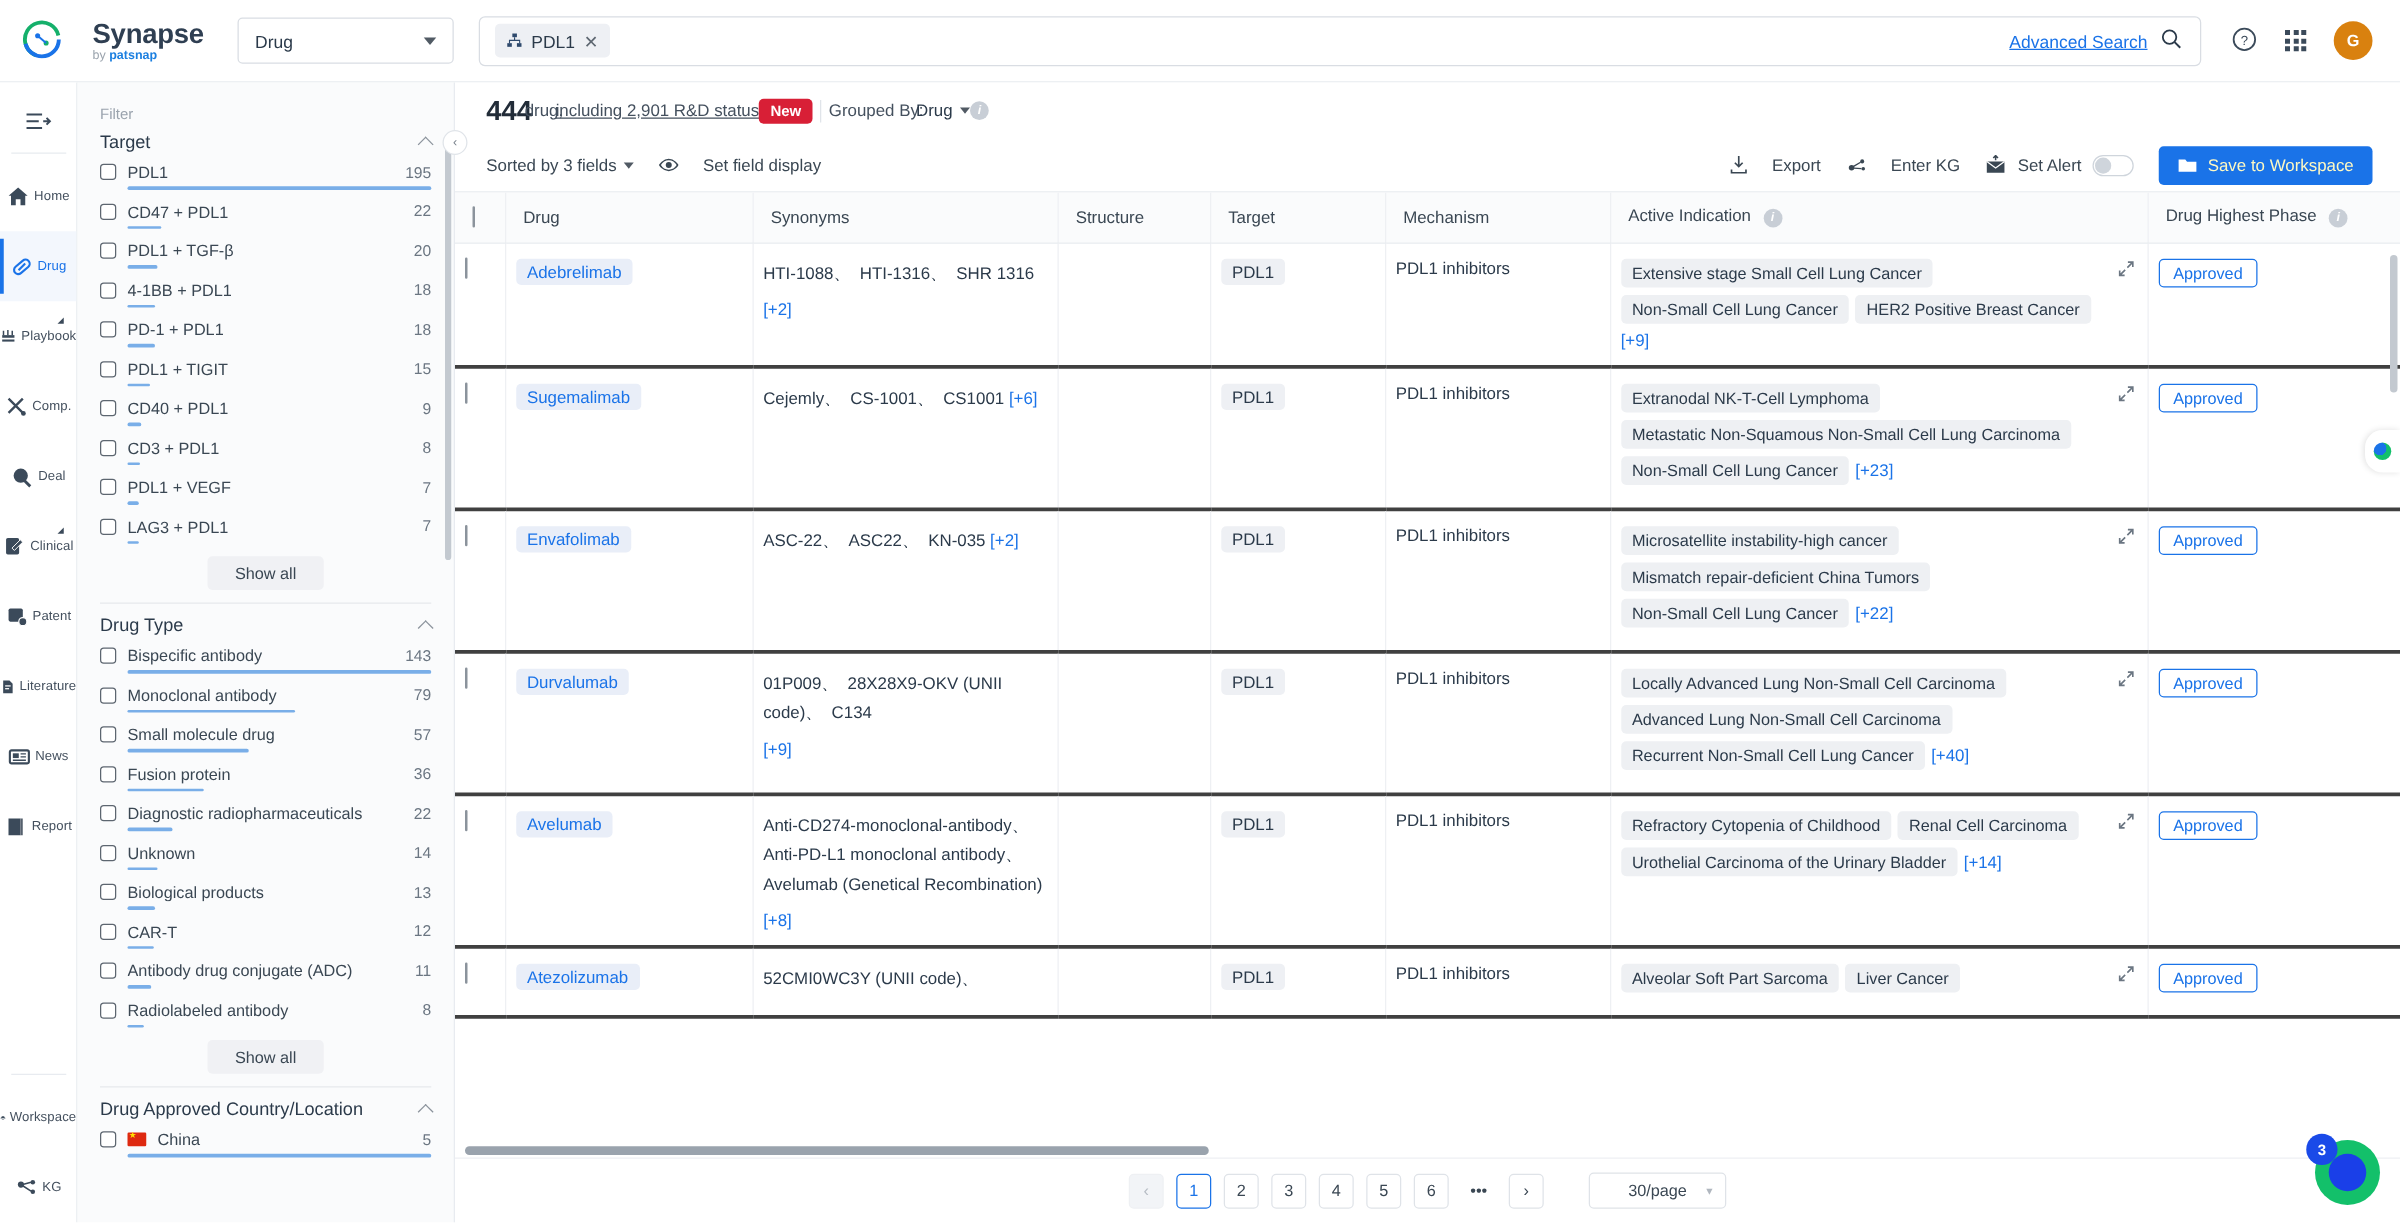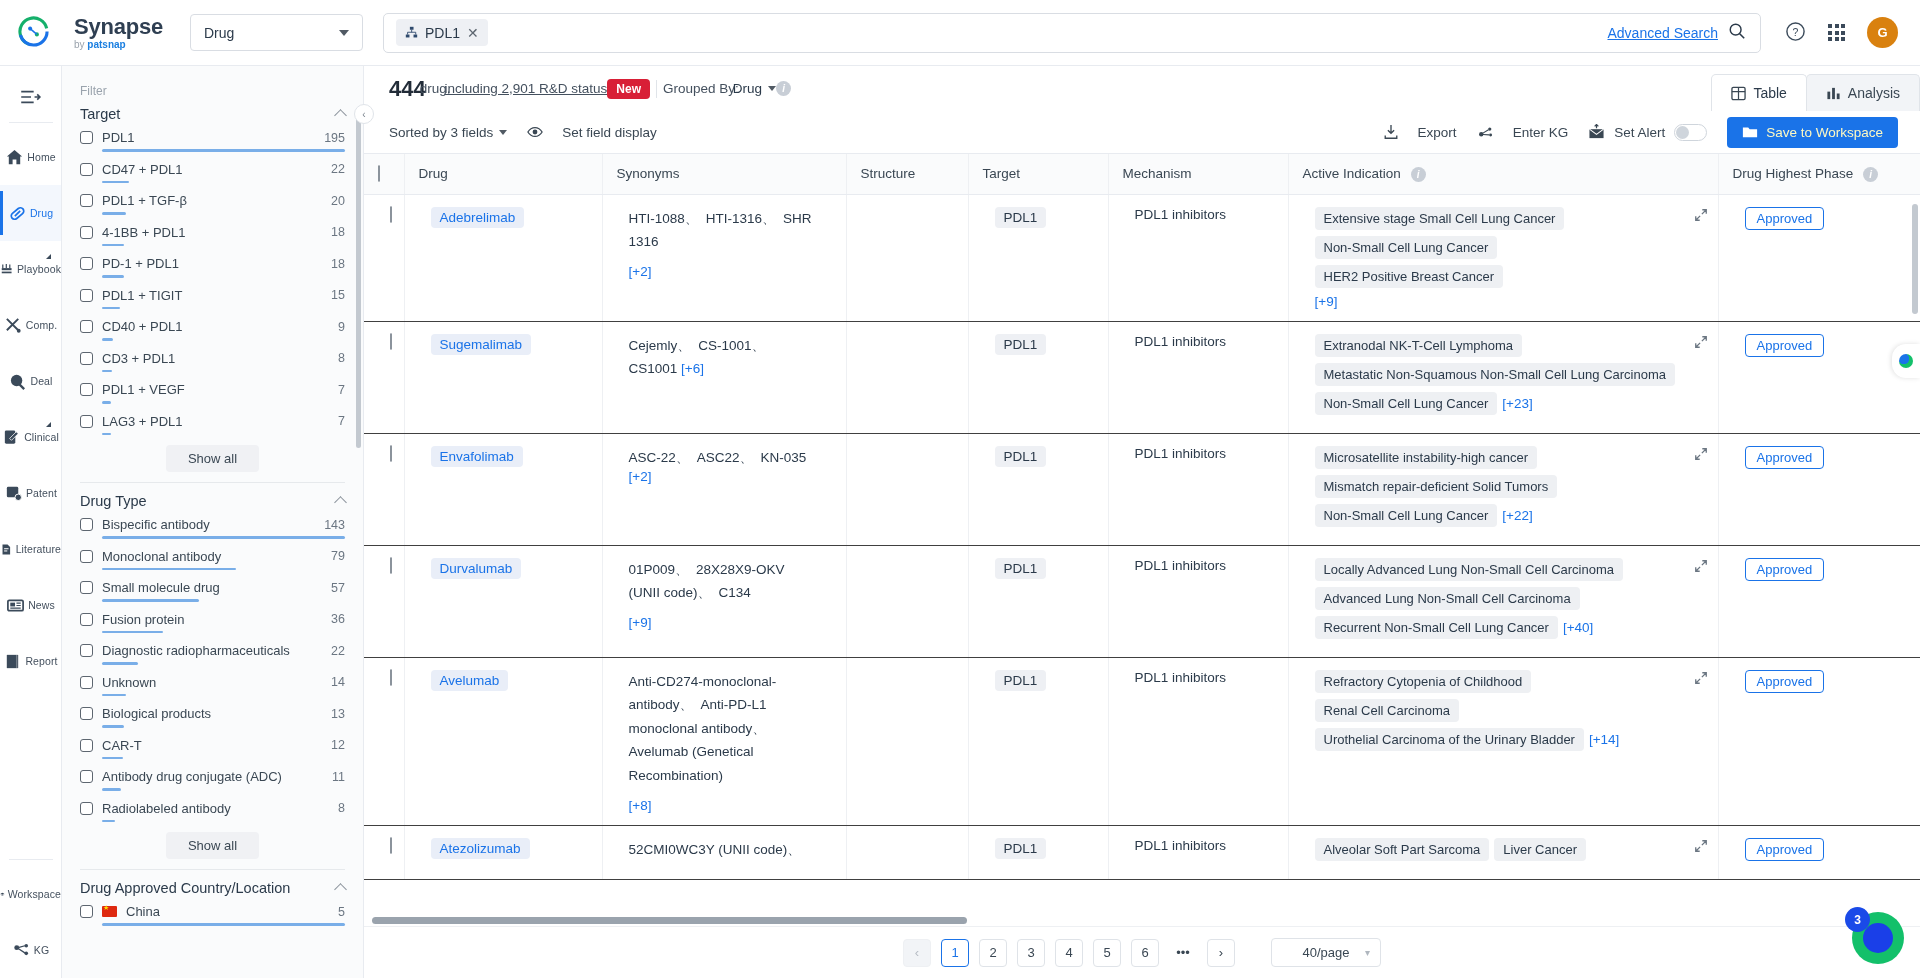--- a/index.html
+++ b/index.html
@@ -146,22 +146,22 @@
   }
 
   
   .tbl-wrap { flex:1; min-height:0; overflow:hidden; border-top:1px solid #e8ebf0; position:relative; }
   table { width:100%; border-collapse:collapse; table-layout:fixed; }
   th {
     background:#fafbfc; font-weight:400; font-size:13.5px; color:#3a4753; text-align:left;
     padding:11px 14px; border-bottom:1px solid #e8ebf0; border-right:1px solid #eef0f3; height:40px;
   }
   td {
-    border-bottom:1px solid #404040; border-right:1px solid #eef0f3; vertical-align:top;
-    padding:12px 26px; font-size:13.5px; color:#2b3a4a;
+    border-bottom:3px solid #404040; border-right:1px solid #eef0f3; vertical-align:top;
+    padding:12px 8px; font-size:13.5px; color:#2b3a4a;
   }
   .c-chk { width:40px; }
   .c-drug { width:198px; }
   .c-syn { width:244px; }
   .c-struct { width:122px; }
   .c-target { width:140px; }
   .c-mech { width:180px; }
   .c-ind { width:430px; }
   .c-phase { width:auto; }
   .chk { width:13px;height:13px;border:1.4px solid #8b939c;border-radius:3px;background:#fff;cursor:pointer; }
@@ -648,37 +648,20 @@
         <span class="cnt-num">444</span>
         <span class="cnt-word" style="margin-left:-6px;">drug,</span>
         <span class="rd-link" style="margin-left:-6px;">including 2,901 R&amp;D status</span>
         <span class="badge-new">New</span>
         <span class="vsep"></span>
         <span class="grouped">Grouped By:</span>
         <span class="grp-val" style="margin-left:-6px;">Drug</span>
         <span class="caret-sm"></span>
         <span class="info-dot">i</span>
 
-        <div class="tabs-right">
-          <div class="tab active">
-            <svg width="15" height="15" viewBox="0 0 16 16">
-                <rect x="1" y="1.5" width="14" height="13" rx="1.5" fill="none" stroke="#3a4753" stroke-width="1.4"></rect>
-                <path d="M1 6h14M8 1.5v13" stroke="#3a4753" stroke-width="1.3"></path>
-              </svg>
-            <span>Table</span>
-          </div>
-          <div class="tab inactive">
-            <svg width="15" height="15" viewBox="0 0 16 16">
-                <rect x="1.5" y="6" width="3" height="8" fill="#3a4753"></rect>
-                <rect x="6.5" y="2" width="3" height="12" fill="#3a4753"></rect>
-                <rect x="11.5" y="8" width="3" height="6" fill="#3a4753"></rect>
-              </svg>
-            <span>Analysis</span>
-          </div>
-        </div>
       </div>
 
       <div class="action-bar">
         <div class="sortby">
           <span>Sorted by 3 fields</span>
           <span class="caret-sm"></span>
         </div>
         <div class="act">
           <svg width="16" height="16" viewBox="0 0 18 18">
               <path d="M1 9s3-5 8-5 8 5 8 5-3 5-8 5-8-5-8-5z" fill="none" stroke="#3a4753" stroke-width="1.4"></path>
@@ -777,21 +760,21 @@
                     </svg></span></td>
                 <td style="border-right: none;"><span class="phase-badge">Approved</span></td>
               </tr>
               <tr>
                 <td><span class="chk"></span></td>
                 <td><span class="drug-pill">Envafolimab</span></td>
                 <td><span class="syn-line">ASC-22、&nbsp; ASC22、&nbsp; KN-035</span> <span class="more">[+2]</span></td>
                 <td></td>
                 <td><span class="target-pill">PDL1</span></td>
                 <td>PDL1 inhibitors</td>
-                <td class="ind-cell"><span class="ind-tag">Microsatellite instability-high cancer</span><span class="ind-tag">Mismatch repair-deficient Solid Tumors</span><span class="ind-tag">Non-Small Cell Lung Cancer</span><span class="more">[+22]</span><span class="expand-ico"><svg width="14" height="14" viewBox="0 0 16 16">
+                <td class="ind-cell"><span class="ind-tag">Microsatellite instability-high cancer</span><span class="ind-tag">Mismatch repair-deficient China Tumors</span><span class="ind-tag">Non-Small Cell Lung Cancer</span><span class="more">[+22]</span><span class="expand-ico"><svg width="14" height="14" viewBox="0 0 16 16">
                       <path d="M9.5 2h4.5v4.5M14 2L9 7M6.5 14H2V9.5M2 14l5-5" stroke="#6b7682" stroke-width="1.5" fill="none"></path>
                     </svg></span></td>
                 <td style="border-right: none;"><span class="phase-badge">Approved</span></td>
               </tr>
               <tr>
                 <td><span class="chk"></span></td>
                 <td><span class="drug-pill">Durvalumab</span></td>
                 <td><span class="syn-line">01P009、&nbsp; 28X28X9-OKV (UNII code)、&nbsp; C134</span><div style="margin-top:10px;"><span class="more">[+9]</span></div></td>
                 <td></td>
                 <td><span class="target-pill">PDL1</span></td>
@@ -837,21 +820,21 @@
             <div class="pg active">1</div>
             <div class="pg">2</div>
             <div class="pg">3</div>
             <div class="pg">4</div>
             <div class="pg">5</div>
             <div class="pg">6</div>
           </div>
         <div class="pg plain">•••</div>
         <div class="pg">›</div>
         <div class="perpage">
-          <span>40/page</span>
+          <span>30/page</span>
           <span class="cv">▾</span>
         </div>
       </div>
 
       <div class="side-orb">
           <span class="orb-dot"></span>
         </div>
       <div class="fab">
           <span class="fab-inner"></span>
         </div>

